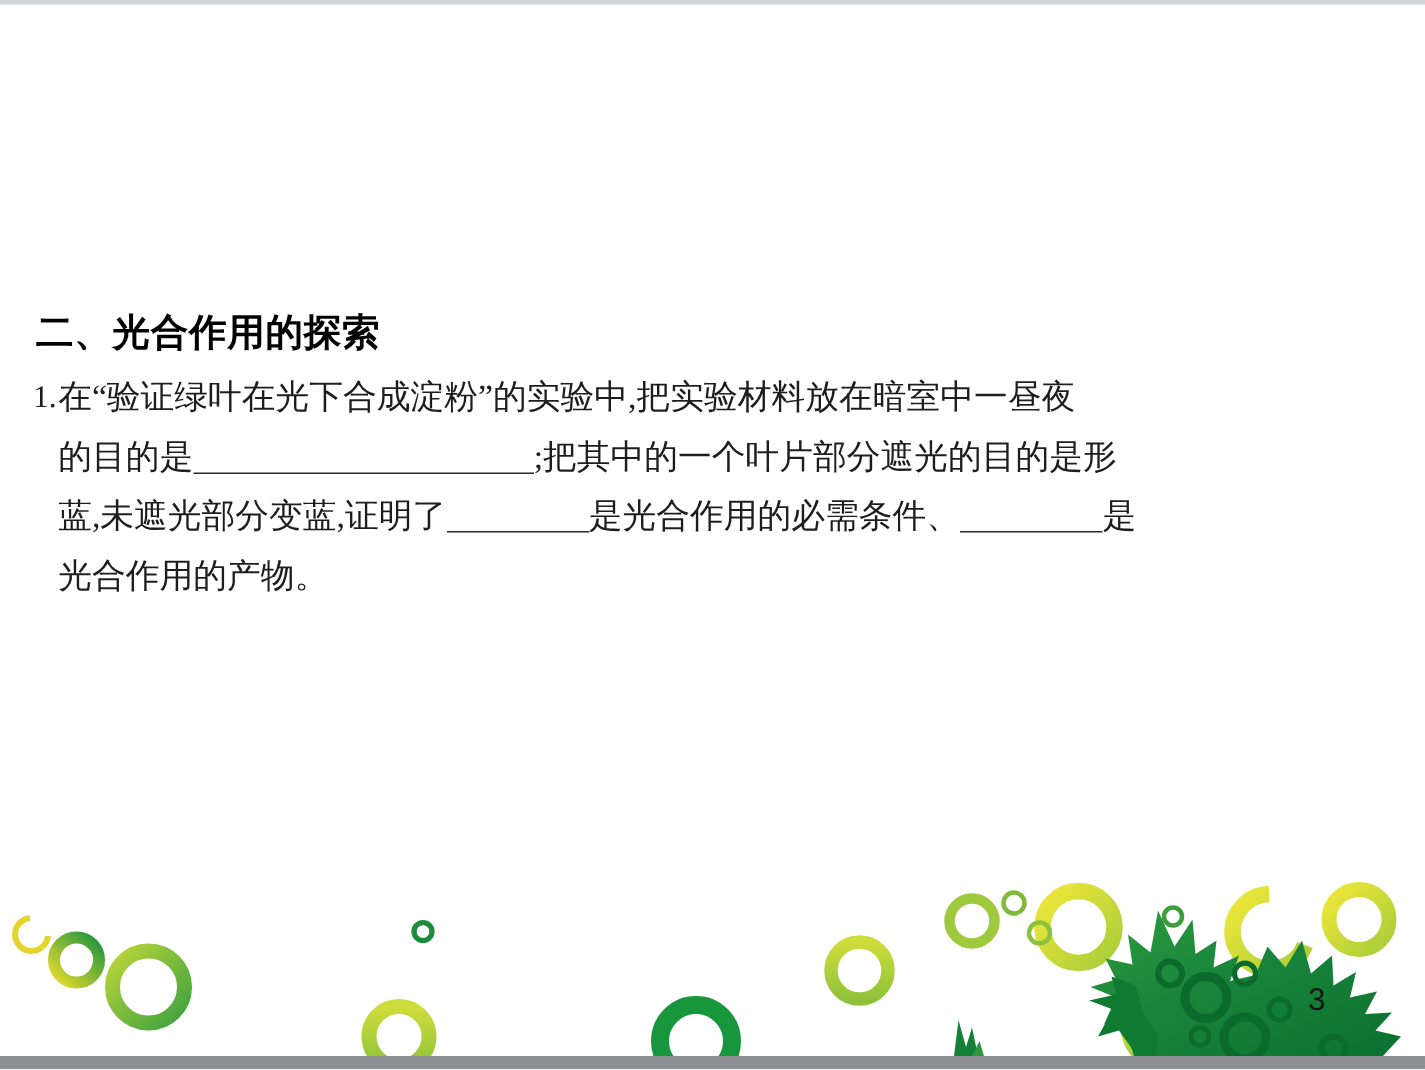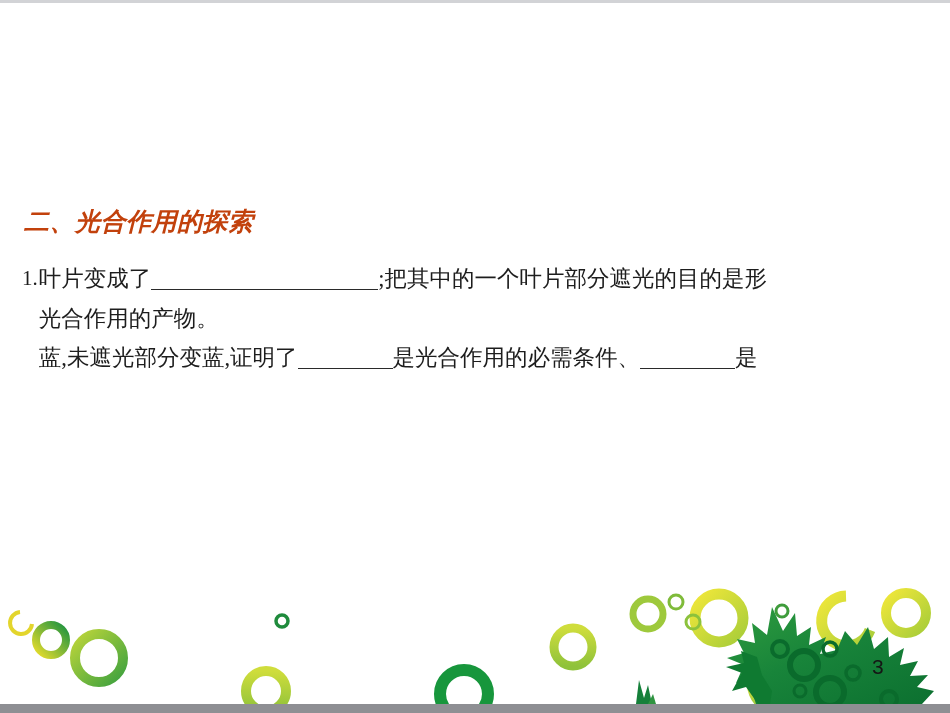--- a/index.html
+++ b/index.html
@@ -38,26 +38,25 @@
   .content {
     position: absolute;
     left: 22px;
     top: 206px;
     width: 908px;
   }
   .heading {
     font-family: "DejaVu Sans", "Liberation Sans", sans-serif;
     font-weight: bold;
     font-size: 25px;
-    color: #c2410c;
+    color: #000000;
     letter-spacing: 0.5px;
     line-height: 1.25;
-    margin: 0 0 22px 2px;
+    margin: 0 0 8px 2px;
     white-space: nowrap;
-    font-style: italic;
   }
   .q-block {
     display: flex;
     align-items: flex-start;
     font-size: 22.5px;
     color: #1d1d1d;
   }
   .q-num {
     flex: 0 0 auto;
     font-size: 21px;
@@ -113,23 +112,24 @@
 
   <div class="top-rule"></div>
 
   <div class="content">
 
     <div class="heading">二、光合作用的探索</div>
 
     <div class="q-block">
       <span class="q-num">1.</span>
       <div class="q-body">
-        <span class="ln"><span>叶片变成了</span><span class="blank b-xl"></span><span>;把其中的一个叶片部分遮光的目的是形</span></span>
+        <span class="ln"><span>在“验证绿叶在光下合成淀粉”的实验中,把实验材料放在暗室中一昼夜</span></span>
+        <span class="ln"><span>的目的是</span><span class="blank b-xl"></span><span>;把其中的一个叶片部分遮光的目的是形</span></span>
+        <span class="ln"><span>蓝,未遮光部分变蓝,证明了</span><span class="blank b-xs"></span><span>是光合作用的必需条件、</span><span class="blank b-xs"></span><span>是</span></span>
         <span class="ln"><span>光合作用的产物。</span></span>
-        <span class="ln"><span>蓝,未遮光部分变蓝,证明了</span><span class="blank b-xs"></span><span>是光合作用的必需条件、</span><span class="blank b-xs"></span><span>是</span></span>
       </div>
     </div>
 
   </div>
 
   <div class="deco">
     <svg width="950" height="125" viewBox="0 0 950 125" xmlns="http://www.w3.org/2000/svg">
       <defs>
         <linearGradient id="gLeaf" x1="0" y1="0" x2="1" y2="1">
           <stop offset="0%" stop-color="#2f9c3f"></stop>

